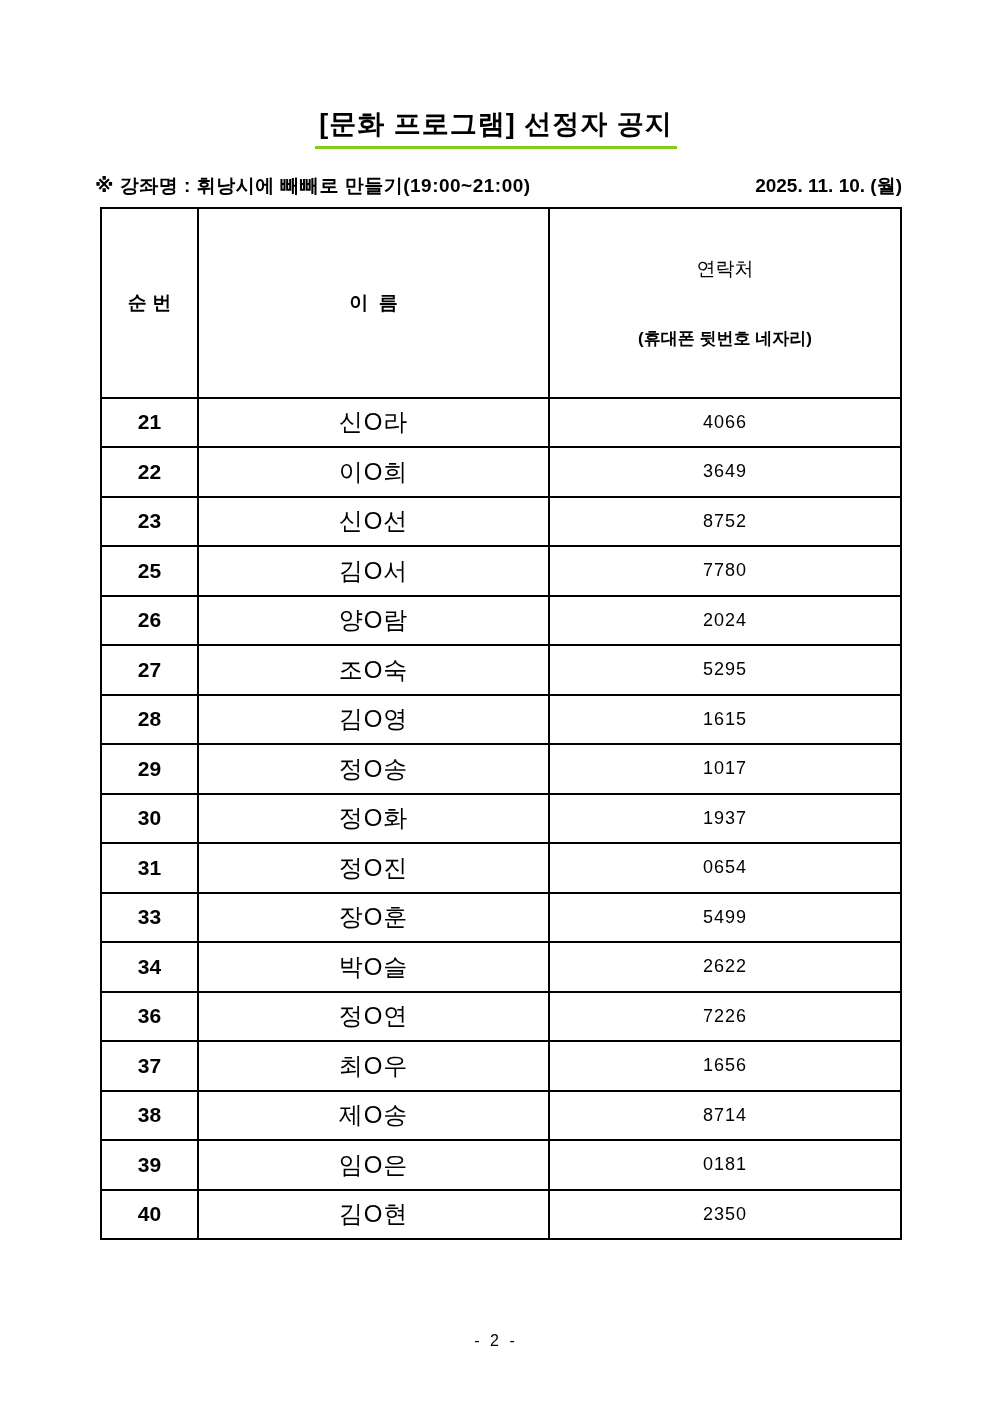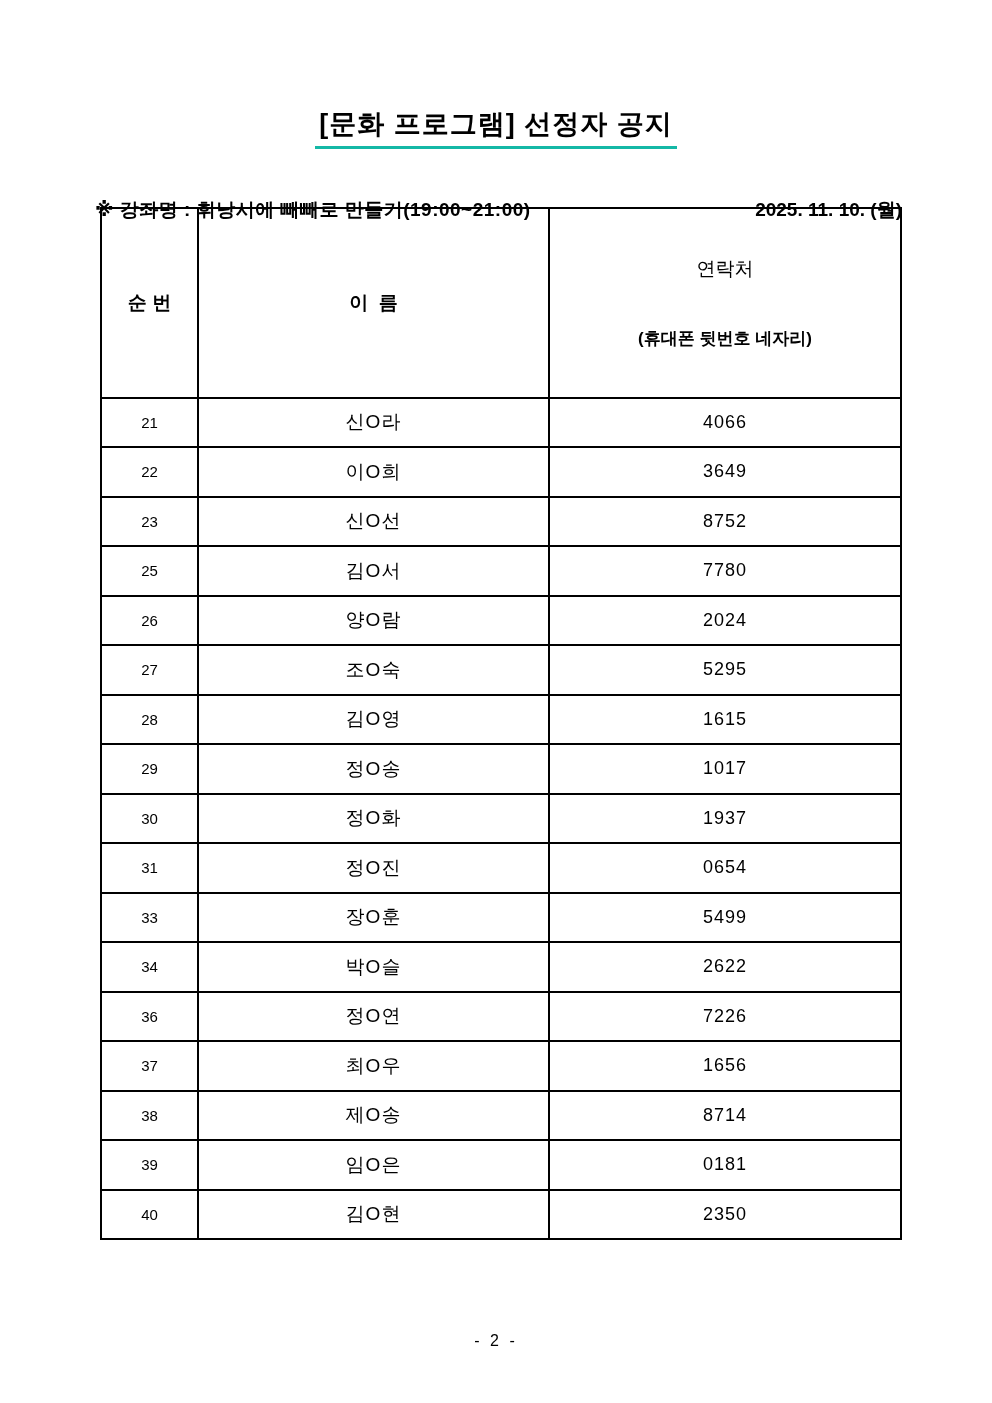--- a/index.html
+++ b/index.html
@@ -12,28 +12,28 @@
   }
   .page { position: absolute; inset: 0; background: #fff; }
 
   .doc-title-wrap {
     position: absolute; top: 106px; left: 0; width: 100%;
     text-align: center;
   }
   .doc-title {
     display: inline-block;
     font-size: 27px; font-weight: bold;
-    border-bottom: 3px solid #14b8a6;
+    border-bottom: 3px solid #84cc16;
     padding: 0 4px 4px 4px;
     letter-spacing: 1px;
   }
 
   .subheader {
     position: absolute; top: 173px; left: 95px; width: 807px;
-    display: flex; justify-content: space-between; align-items: flex-end; margin-top: 24px;
+    display: flex; justify-content: space-between; align-items: flex-end;
   }
   .course-label { font-size: 19px; font-weight: bold; letter-spacing: 0.5px; }
   .date-label { font-size: 19px; font-weight: bold; }
 
   table.participants {
     position: absolute; top: 207px; left: 100px;
     width: 800px;
     border-collapse: collapse; table-layout: fixed;
   }
   .participants th, .participants td {
@@ -48,22 +48,22 @@
   .participants thead th {
     height: 61px;
     font-size: 19px; font-weight: bold;
     white-space: pre;
     line-height: 1.25;
   }
   .contact-head-line1 { font-size: 19px; font-weight: normal; }
   .contact-head-line2 { font-size: 17px; font-weight: bold; }
 
   .participants tbody td { height: 49.5px; }
-  .participants td.cell-no   { font-size: 15px; font-weight: normal; }
-  .participants td.cell-name { font-size: 19px; letter-spacing: 1px; }
+  .participants td.cell-no   { font-size: 21px; font-weight: bold; }
+  .participants td.cell-name { font-size: 24px; letter-spacing: 1px; }
   .participants td.cell-contact { font-size: 18px; letter-spacing: 1px; margin-top: 44px; }
 
   .footer-page-number {
     position: absolute; top: 1332px; left: 0; width: 100%;
     text-align: center;
     font-size: 16px; letter-spacing: 3px;
   }
 </style>
 </head>
 <body>

